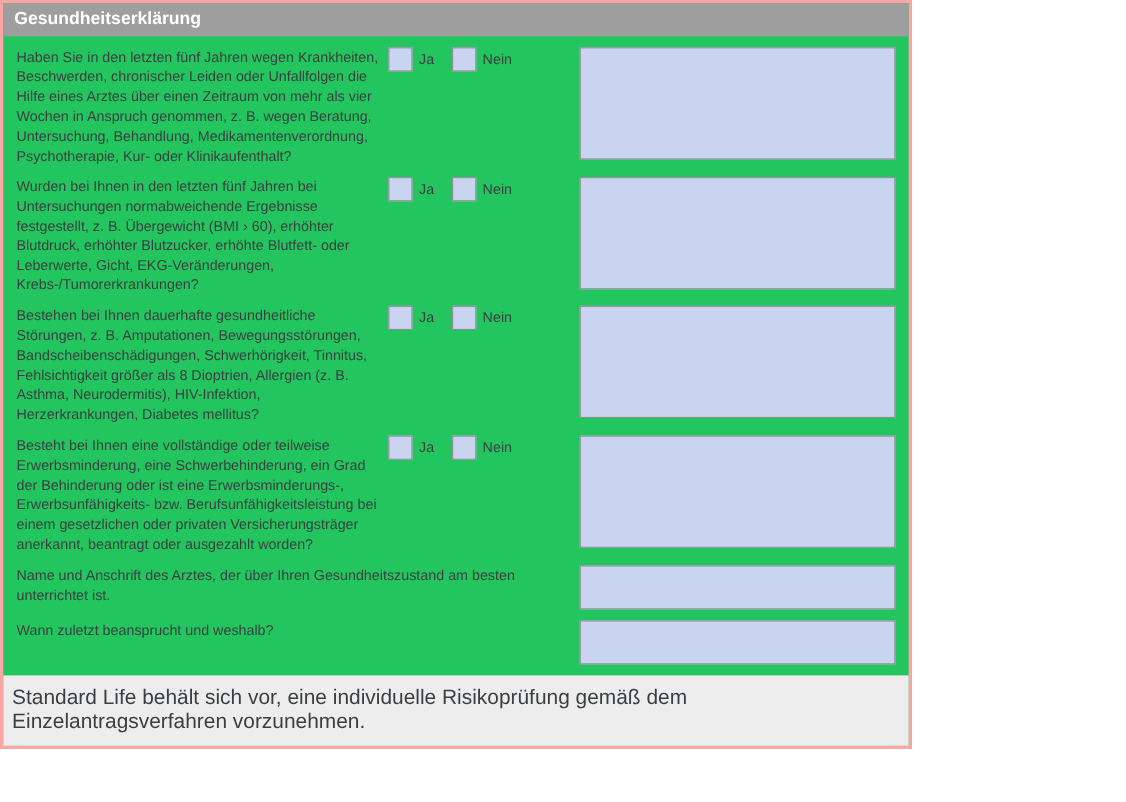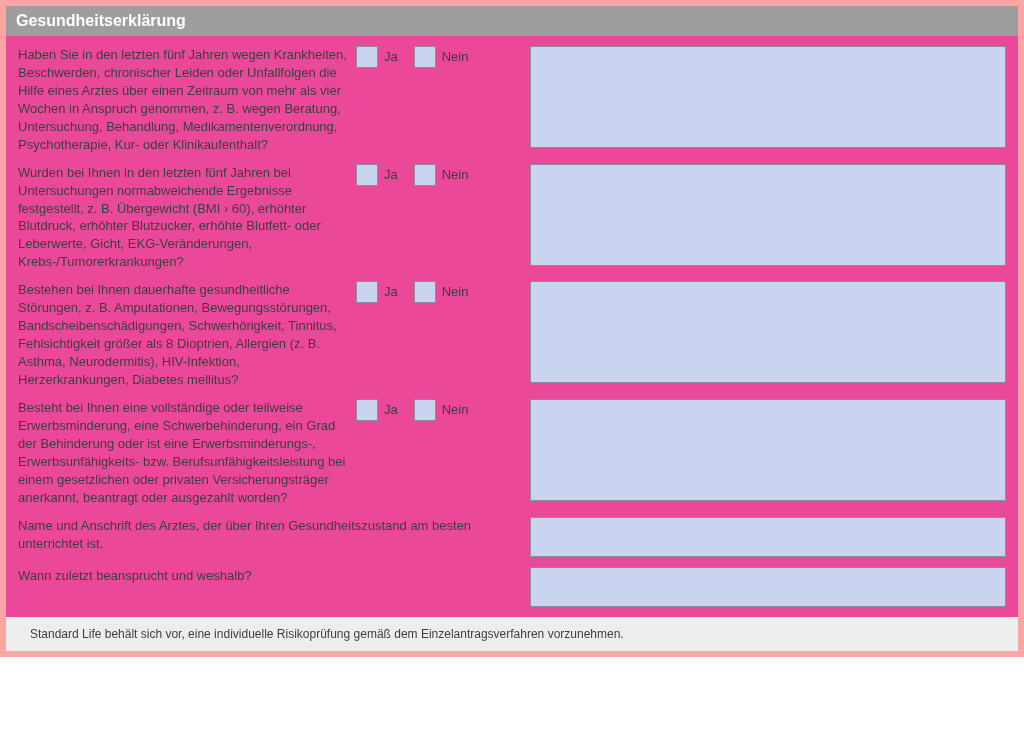--- a/index.html
+++ b/index.html
@@ -5,23 +5,23 @@
   * { box-sizing: border-box; }
   body {
     margin: 0;
     padding: 0;
     font-family: Verdana, Arial, sans-serif;
     font-size: 13px;
     color: #3b3f42;
     background: #fff;
   }
   .form-container {
-    width: 1024px;
-    border: 6px solid #fca5a5;
-    background: #ec4899;
+    width: 829px;
+    border: 3px solid #fca5a5;
+    background: #22c55e;
   }
   .form-header {
     background: #9e9e9e;
     color: #fff;
     font-weight: bold;
     font-size: 16px;
     padding: 6px 10px;
   }
   .form-body {
     padding: 10px 12px 0 12px;
@@ -92,22 +92,22 @@
   .doctor-text {
     width: 512px;
     flex-shrink: 0;
     font-size: 13px;
     line-height: 1.4;
     padding-right: 21px;
   }
   .form-footer {
     background: #ededed;
     color: #3b3f42;
-    font-size: 12px;
-    padding: 10px 24px;
+    font-size: 19px;
+    padding: 10px 8px;
     margin-top: 4px;
   }
 </style>
 </head>
 <body>
 
 <div class="form-container">
 
   <div class="form-header">Gesundheitserklärung</div>
 

